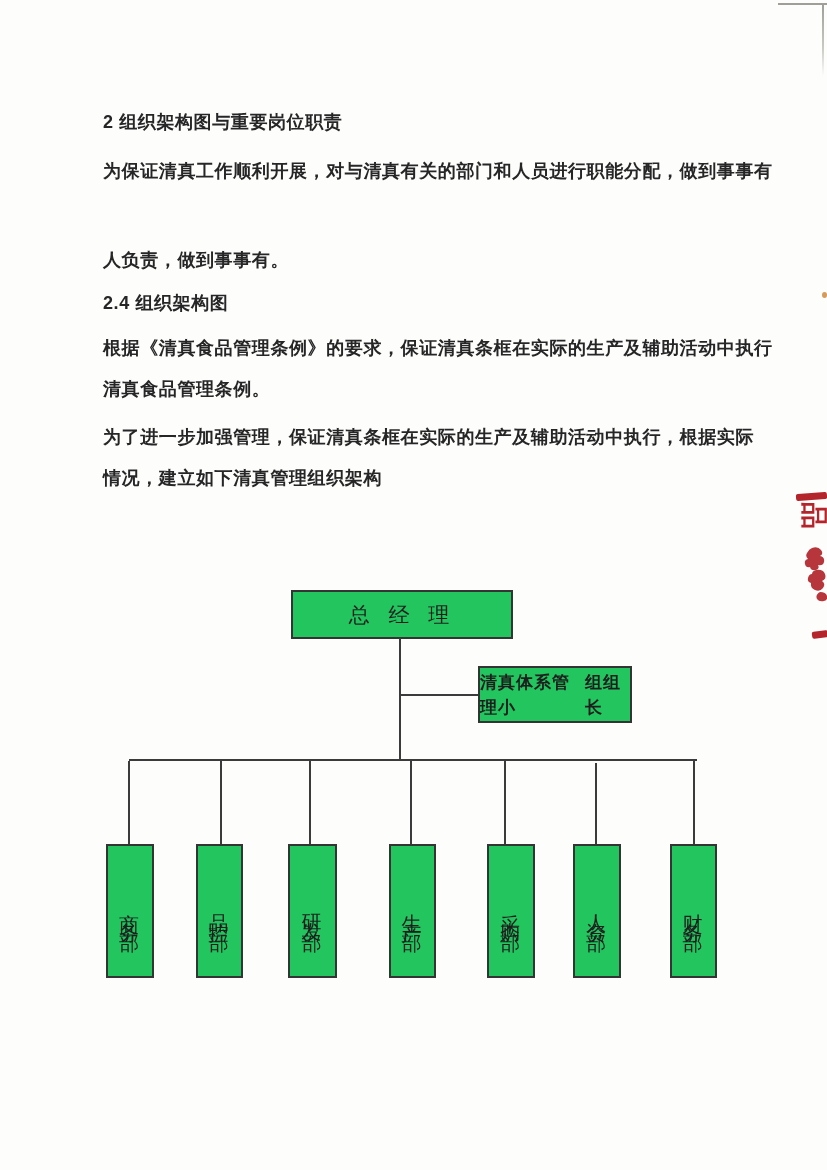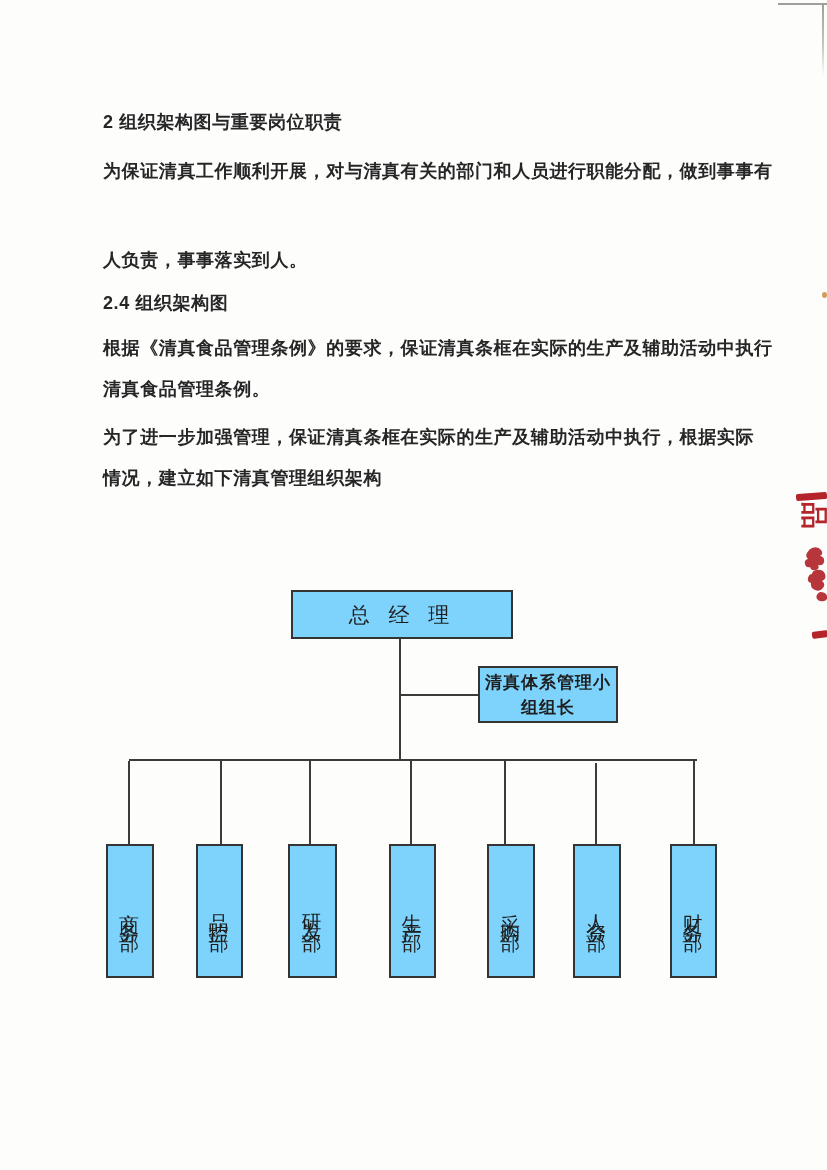--- a/index.html
+++ b/index.html
@@ -21,37 +21,37 @@
     letter-spacing:0.6px;
     color:#262626;
     white-space:nowrap;
     font-family:"Liberation Sans", sans-serif;
   }
 
   
   .obox{
     position:absolute;
     border:2px solid #343434;
-    background:#7dd3fc;
+    background:#22c55e;
     box-sizing:border-box;
     display:flex;
     align-items:center;
     justify-content:center;
     color:#1e1e1e;
   }
   .root-box{
     left:291px;top:590px;width:222px;height:49px;
     font-family:"DejaVu Serif", serif;
     font-size:21px;
     letter-spacing:6px;
     font-weight:500;
   }
   .staff-box{
-    left:478px;top:666px;width:140px;height:57px;
-    flex-direction:column;
+    left:478px;top:666px;width:154px;height:57px;
+    flex-direction:row;
     font-family:"Liberation Sans", sans-serif;
     font-size:17px;
     font-weight:700;
     line-height:25px;
     letter-spacing:1px;
   }
   .dept-box{
     top:844px;height:134px;width:48px;
     font-family:"DejaVu Serif", serif;
   }
@@ -96,21 +96,21 @@
 </head>
 <body>
 
 <div class="page">
 
   <div class="scan-edge-h"></div>
   <div class="scan-edge-v"></div>
 
   <div class="tline" style="top:110px">2 组织架构图与重要岗位职责</div>
   <div class="tline" style="top:159px">为保证清真工作顺利开展，对与清真有关的部门和人员进行职能分配，做到事事有</div>
-  <div class="tline" style="top:248px">人负责，事事落实到人。</div>
+  <div class="tline" style="top:248px">人负责，做到事事有。</div>
   <div class="tline" style="top:291px">2.4 组织架构图</div>
   <div class="tline" style="top:336px">根据《清真食品管理条例》的要求，保证清真条框在实际的生产及辅助活动中执行</div>
   <div class="tline" style="top:377px">清真食品管理条例。</div>
   <div class="tline" style="top:425px">为了进一步加强管理，保证清真条框在实际的生产及辅助活动中执行，根据实际</div>
   <div class="tline" style="top:466px">情况，建立如下清真管理组织架构</div>
 
   <div class="obox root-box">
     <span>总 经 理</span>
   </div>
 

